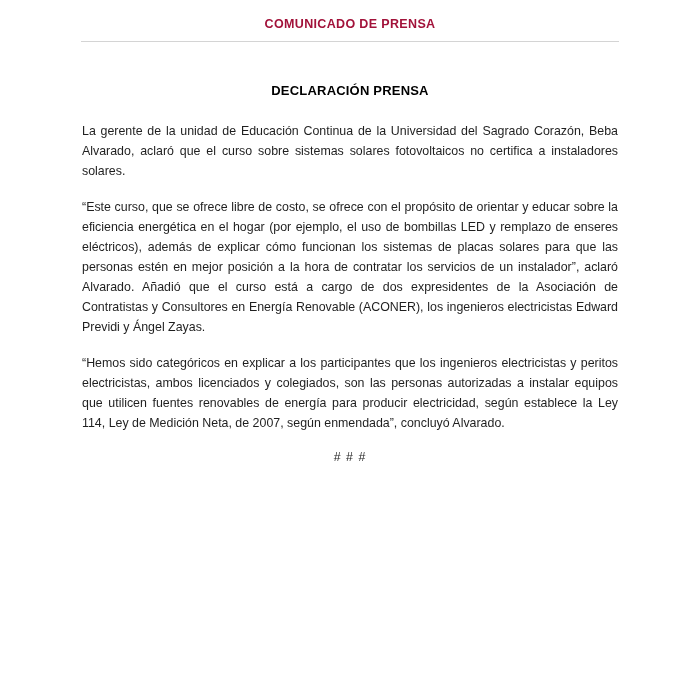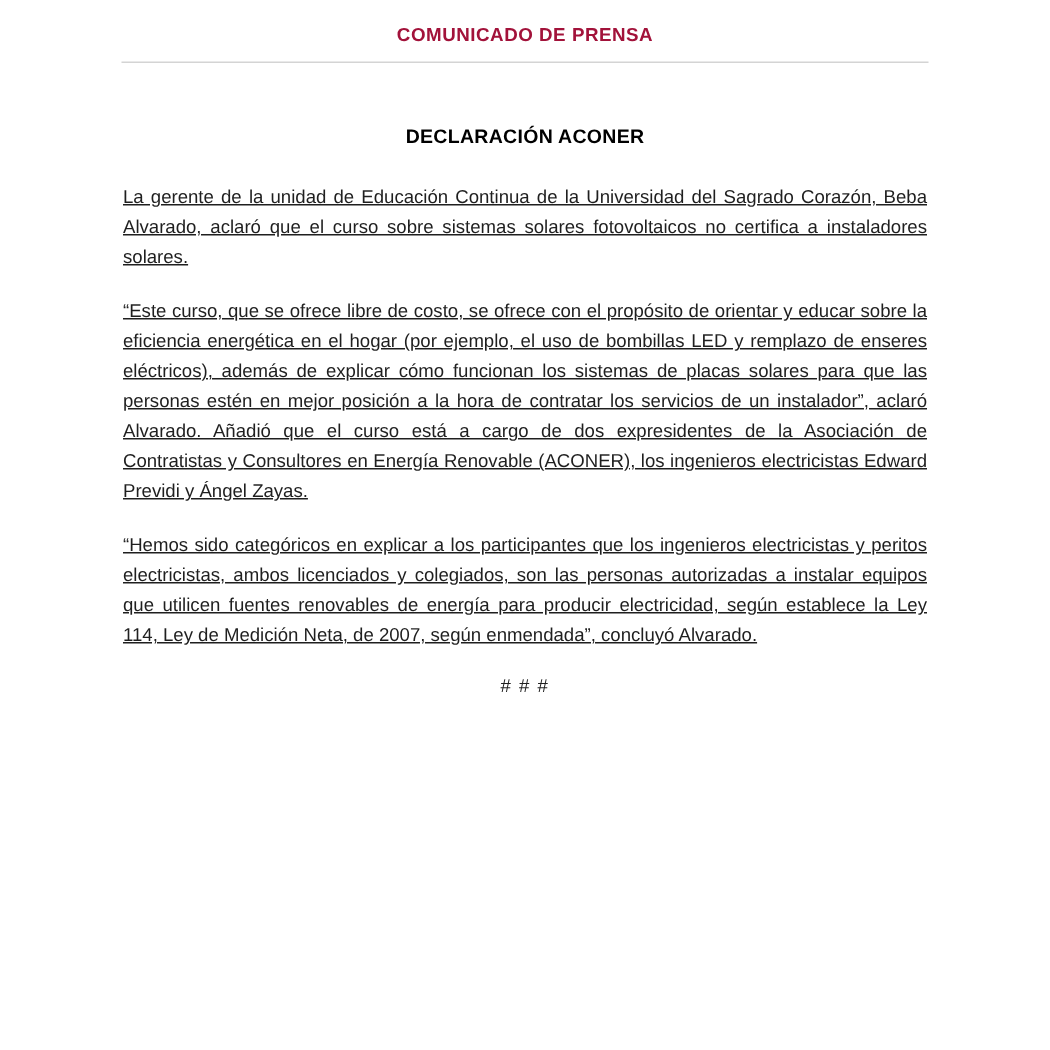--- a/index.html
+++ b/index.html
@@ -63,21 +63,20 @@
   }
 
   p.body-paragraph {
     margin: 16px 0 13px 0;
     font-size: 12.4px;
     line-height: 20px;
     text-align: justify;
     text-justify: inter-word;
     color: #1f1f1f;
     hyphens: none;
-    text-decoration: underline;
   }
   p.body-paragraph:last-of-type {
     margin-bottom: 0;
   }
 
   .end-marker {
     margin-top: 14px;
     text-align: center;
     font-size: 12.4px;
     line-height: 20px;
@@ -91,21 +90,21 @@
 <div class="page">
 
   <div class="press-header">
     <span class="press-header-text">COMUNICADO DE PRENSA</span>
   </div>
 
   <div class="header-rule"></div>
 
   <div class="content">
 
-    <h1 class="doc-title">DECLARACIÓN ACONER</h1>
+    <h1 class="doc-title">DECLARACIÓN PRENSA</h1>
 
     <p class="body-paragraph">La gerente de la unidad de Educación Continua de la Universidad del Sagrado Corazón, Beba Alvarado, aclaró que el curso sobre sistemas solares fotovoltaicos no certifica a instaladores solares.</p>
 
     <p class="body-paragraph">“Este curso, que se ofrece libre de costo, se ofrece con el propósito de orientar y educar sobre la eficiencia energética en el hogar (por ejemplo, el uso de bombillas LED y remplazo de enseres eléctricos), además de explicar cómo funcionan los sistemas de placas solares para que las personas estén en mejor posición a la hora de contratar los servicios de un instalador”, aclaró Alvarado. Añadió que el curso está a cargo de dos expresidentes de la Asociación de Contratistas y Consultores en Energía Renovable (ACONER), los ingenieros electricistas Edward Previdi y Ángel Zayas.</p>
 
 
     <p class="body-paragraph">“Hemos sido categóricos en explicar a los participantes que los ingenieros electricistas y peritos electricistas, ambos licenciados y colegiados, son las personas autorizadas a instalar equipos que utilicen fuentes renovables de energía para producir electricidad, según establece la Ley 114, Ley de Medición Neta, de 2007, según enmendada”, concluyó Alvarado.</p>
 
     <div class="end-marker"># # #</div>
 

